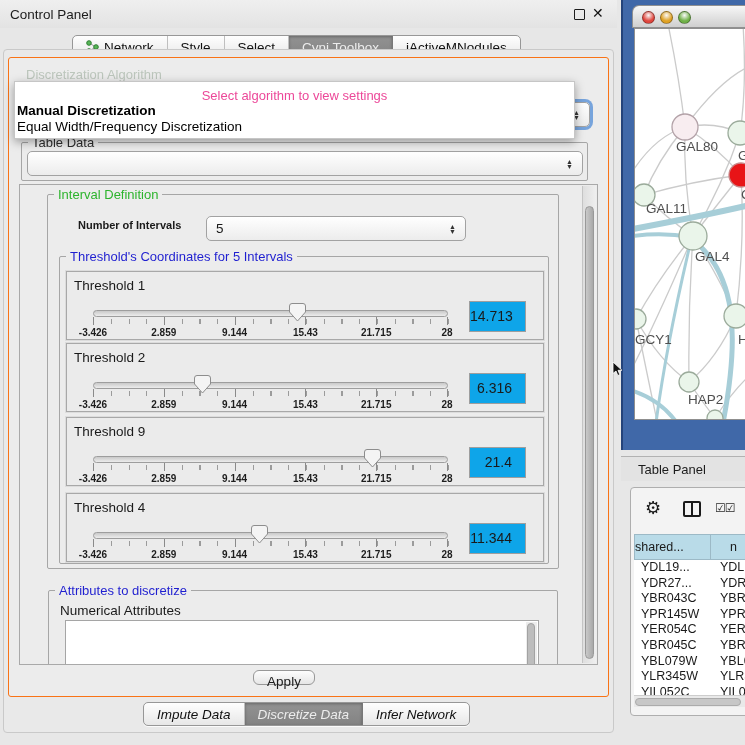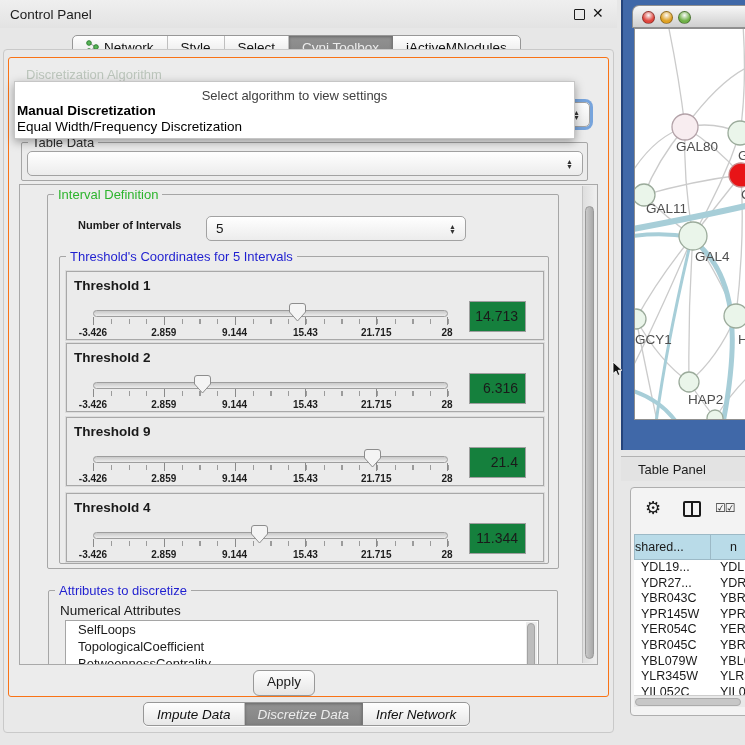--- a/index.html
+++ b/index.html
@@ -36,51 +36,51 @@
 
   .combo { position:absolute; display:flex; align-items:center; padding:0 9px; font-size:13.5px;
            background:linear-gradient(#ffffff,#ececec); border:1px solid #a2a2a2; border-radius:5px; height:25px; }
   .combo .stepper { margin-left:auto; display:flex; flex-direction:column; line-height:5px; font-size:7px; color:#333; }
   .combo.focused { box-shadow:0 0 0 3px rgba(106,156,218,.9); }
 
   .faded-label { left:17px; top:9px; color:#bcc6bc; font-size:13px; }
 
   .popup { left:5px; top:23px; width:561px; height:58px; background:#fff; border:1px solid #c6c6c6;
            box-shadow:0 3px 9px rgba(0,0,0,.35); z-index:6; }
-  .popup-placeholder { text-align:center; color:#404040; font-size:13px; padding-top:6px; }
+  .popup-placeholder { text-align:center; color:#ec4899; font-size:13px; padding-top:6px; }
   .popup-opt { padding-left:2px; font-size:13.5px; line-height:16px; color:#000; }
   .popup-opt.bold { font-weight:bold; }
 
   
   .scrollarea { left:10px; top:126px; width:579px; height:481px; border:1px solid #a9a9a9; background:#ececec; overflow:hidden; }
   .vscroll { position:absolute; right:1px; top:1px; width:14px; height:477px; background:linear-gradient(to right,#dedede,#efefef); border-left:1px solid #c4c4c4; }
   .vthumb { position:absolute; left:2px; width:9px; border-radius:5px; background:linear-gradient(to right,#c9c9c9,#a9a9a9); border:1px solid #999; }
 
   .num-label { left:30px; top:24px; font-weight:bold; font-size:11px; }
 
   .th-panel { position:absolute; left:6px; width:478px; height:69px; border:1px solid #a8a8a8; background:#ebebeb;
               box-shadow:0 0 0 1px #dcdcdc; }
-  .th-title { position:absolute; left:7px; top:6px; font-weight:bold; font-size:13.5px; }
+  .th-title { position:absolute; left:7px; top:6px; font-weight:normal; font-size:13.5px; }
   .th-track { position:absolute; left:26px; top:38px; width:355px; height:7px; border:1px solid #9d9d9d; border-radius:4px;
               background:linear-gradient(#c9c9c9,#ececec); }
   .th-thumb { position:absolute; top:31px; width:17px; height:19px; }
   .tick-strip { position:absolute; left:26px; top:47px; width:356px; height:5px;
               background-image:repeating-linear-gradient(to right,#9b9b9b 0 1px,transparent 1px 17.75px); }
   .tick-major { position:absolute; top:45px; width:1px; height:8px; background:#8a8a8a; }
   .tick-label { position:absolute; top:55px; transform:translateX(-50%); font-size:10px; font-weight:bold; color:#1d1d1d; }
-  .th-value { position:absolute; left:402px; top:29px; width:57px; height:31px; background:#15803d; border:1px solid #9e9e9e;
-              font-size:14px; text-align:right; padding:6px 7px 0 0; }
+  .th-value { position:absolute; left:402px; top:29px; width:57px; height:31px; background:#0ea5e9; border:1px solid #9e9e9e;
+              font-size:14px; text-align:right; padding:6px 13px 0 0; }
 
   .attr-label { position:absolute; left:11px; top:12px; font-weight:normal; font-size:13.5px; }
   .attr-listbox { position:absolute; left:16px; top:29px; width:474px; height:70px; background:#fff; border:1px solid #a5a5a5; overflow:hidden; }
   .attr-item { padding:1px 0 1px 12px; font-size:13px; }
   .attr-vscroll { position:absolute; right:1px; top:1px; width:11px; height:66px; background:#ededed; }
   .attr-vthumb { position:absolute; left:1px; top:1px; width:8px; height:62px; border-radius:4px; background:#bdbdbd; border:1px solid #a3a3a3; }
 
-  .apply-btn { left:244px; top:612px; width:62px; height:26px; border:1px solid #989898; border-radius:6px;
+  .apply-btn { left:244px; top:612px; width:62px; height:15px; border:1px solid #989898; border-radius:6px;
                background:linear-gradient(#fdfdfd,#e6e6e6); font-size:13.5px; text-align:center; line-height:21px; }
 
   
   .net-window { left:621px; top:0; width:124px; height:450px; background:#4068a8; border-left:2px solid #24437a; }
   .net-titlebar { position:absolute; left:9px; top:5px; width:115px; height:23px; border-top-left-radius:7px;
                   background:linear-gradient(#f7f7f7,#cfcfcf); border:1px solid #909090; border-right:none; }
   .tl { position:absolute; top:4.5px; width:13px; height:13px; border-radius:50%; border:1px solid rgba(0,0,0,.35); }
   .net-canvas { position:absolute; left:11px; top:28px; width:113px; height:392px; background:#fff; border:1px solid #8f8f8f; overflow:hidden; }
 
   
@@ -289,25 +289,20 @@
               <i class="tick-major" style="left: 380px;"></i>
             </div>
           </div>
       </div>
     </div>
 
     <div class="group" style="left:28px; top:405px; width:510px; height:110px;">
       <span class="legend blue">Attributes to discretize</span>
       <span class="attr-label">Numerical Attributes</span>
       <div class="attr-listbox">
-        <div id="attr-list">
-            <div class="attr-item">SelfLoops</div>
-            <div class="attr-item">TopologicalCoefficient</div>
-            <div class="attr-item">BetweennessCentrality</div>
-          </div>
         <div class="attr-vscroll">
             <div class="attr-vthumb"></div>
           </div>
       </div>
     </div>
 
     <div class="vscroll">
       <div class="vthumb" style="top:20px; height:453px;"></div>
     </div>
   </div>

